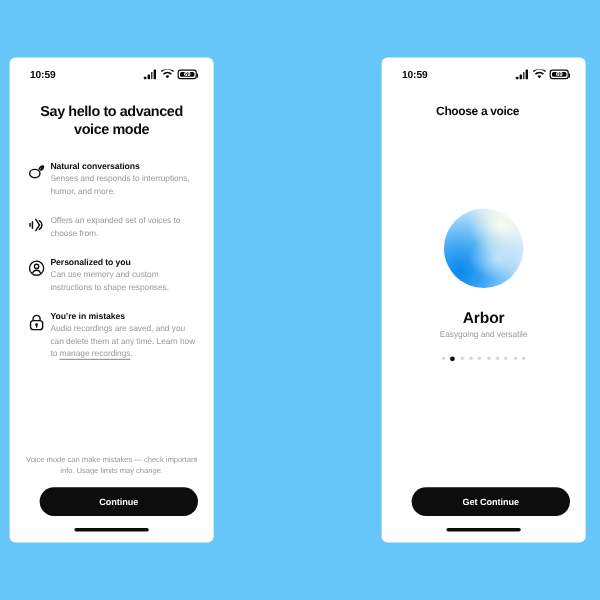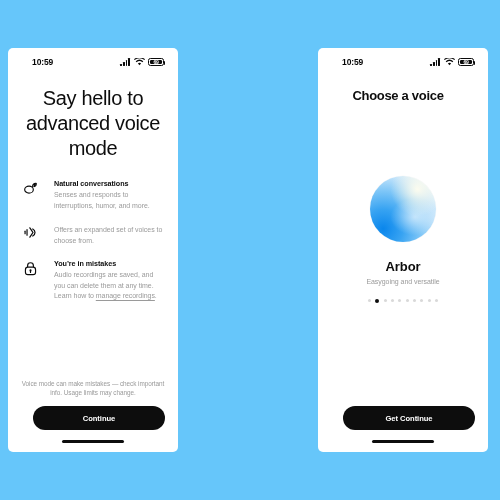--- a/index.html
+++ b/index.html
@@ -26,21 +26,21 @@
   }
   #phone-left  { left:8px;  }
   #phone-right { left:318px; }
 
   
   .status-bar {
     height:22px;
     display:flex;
     align-items:center;
     justify-content:space-between;
-    padding:6px 14px 0 24px;
+    padding:6px 14px 0 17px;
     flex:0 0 auto;
     gap:12px;
   }
   .status-time {
     font-size:8.5px;
     font-weight:bold;
     color:#050505;
     letter-spacing:-0.1px;
   }
   .status-icons {
@@ -78,38 +78,38 @@
   }
   .battery-num {
     font-size:5px; color:#ffffff; font-weight:bold; line-height:1;
     letter-spacing:-0.2px;
   }
 
   
   .content { flex:1 1 auto; display:flex; flex-direction:column; }
 
   .headline {
-    font-size:20px;
-    font-weight:normal;
+    font-size:12px;
+    font-weight:bold;
     color:#0d0d0d;
     text-align:center;
     line-height:1.25;
     letter-spacing:-0.35px;
     padding:16px 14px 0 14px;
   }
 
   .feature-list {
     padding:18px 14px 0 14px;
     display:flex;
     flex-direction:column;
     gap:13px;
   }
   .feature {
     display:flex;
-    gap:16px;
+    gap:4px;
     align-items:flex-start;
   }
   .feature-icon {
     width:16px; height:16px;
     flex:0 0 16px;
     margin-top:1px;
     display:flex; align-items:center; justify-content:center;
     color:#0d0d0d;
   }
   .feature-icon svg { display:block; }
@@ -167,21 +167,21 @@
     flex:0 0 auto;
   }
   .home-bar {
     width:62px; height:3px;
     background:#0d0d0d;
     border-radius:2px;
   }
 
   
   .title-center {
-    font-size:13px;
+    font-size:10px;
     font-weight:bold;
     color:#0d0d0d;
     text-align:center;
     letter-spacing:-0.3px;
     padding:18px 24px 0 14px;
   }
 
   .voice-area {
     flex:1 1 auto;
     display:flex;
@@ -285,20 +285,33 @@
             <path d="M4.3 5.0v5.8"></path>
             <path d="M7.3 3.0 10.6 8 7.3 13"></path>
             <path d="M10.4 4.2c1.7 1.0 2.4 2.5 2.4 3.8s-.7 2.8-2.4 3.8"></path>
           </svg>
         </span>
         <div class="feature-text">
           <div class="feature-desc">Offers an expanded set of voices to choose from.</div>
         </div>
       </div>
 
+      <div class="feature">
+        <span class="feature-icon">
+          <svg width="15" height="15" viewBox="0 0 16 16" fill="none" stroke="#0d0d0d" stroke-width="1.2">
+            <circle cx="8" cy="8" r="6.3"></circle>
+            <circle cx="8" cy="6.4" r="1.9"></circle>
+            <path d="M4.5 12.4c.6-1.7 1.9-2.6 3.5-2.6s2.9 .9 3.5 2.6"></path>
+          </svg>
+        </span>
+        <div class="feature-text">
+          <div class="feature-title">Personalized to you</div>
+          <div class="feature-desc">Can use memory and custom instructions to shape responses.</div>
+        </div>
+      </div>
 
       <div class="feature">
         <span class="feature-icon">
           <svg width="15" height="15" viewBox="0 0 16 16" fill="none" stroke="#0d0d0d" stroke-width="1.25">
             <rect x="2.6" y="6.6" width="10.8" height="8.0" rx="2.6"></rect>
             <path d="M4.9 6.5V5.0a3.1 3.1 0 0 1 6.2 0v1.5"></path>
             <circle cx="8" cy="10.0" r="1.15" fill="#0d0d0d" stroke="none"></circle>
             <path d="M8 10.6v1.6" stroke-linecap="round"></path>
           </svg>
         </span>

